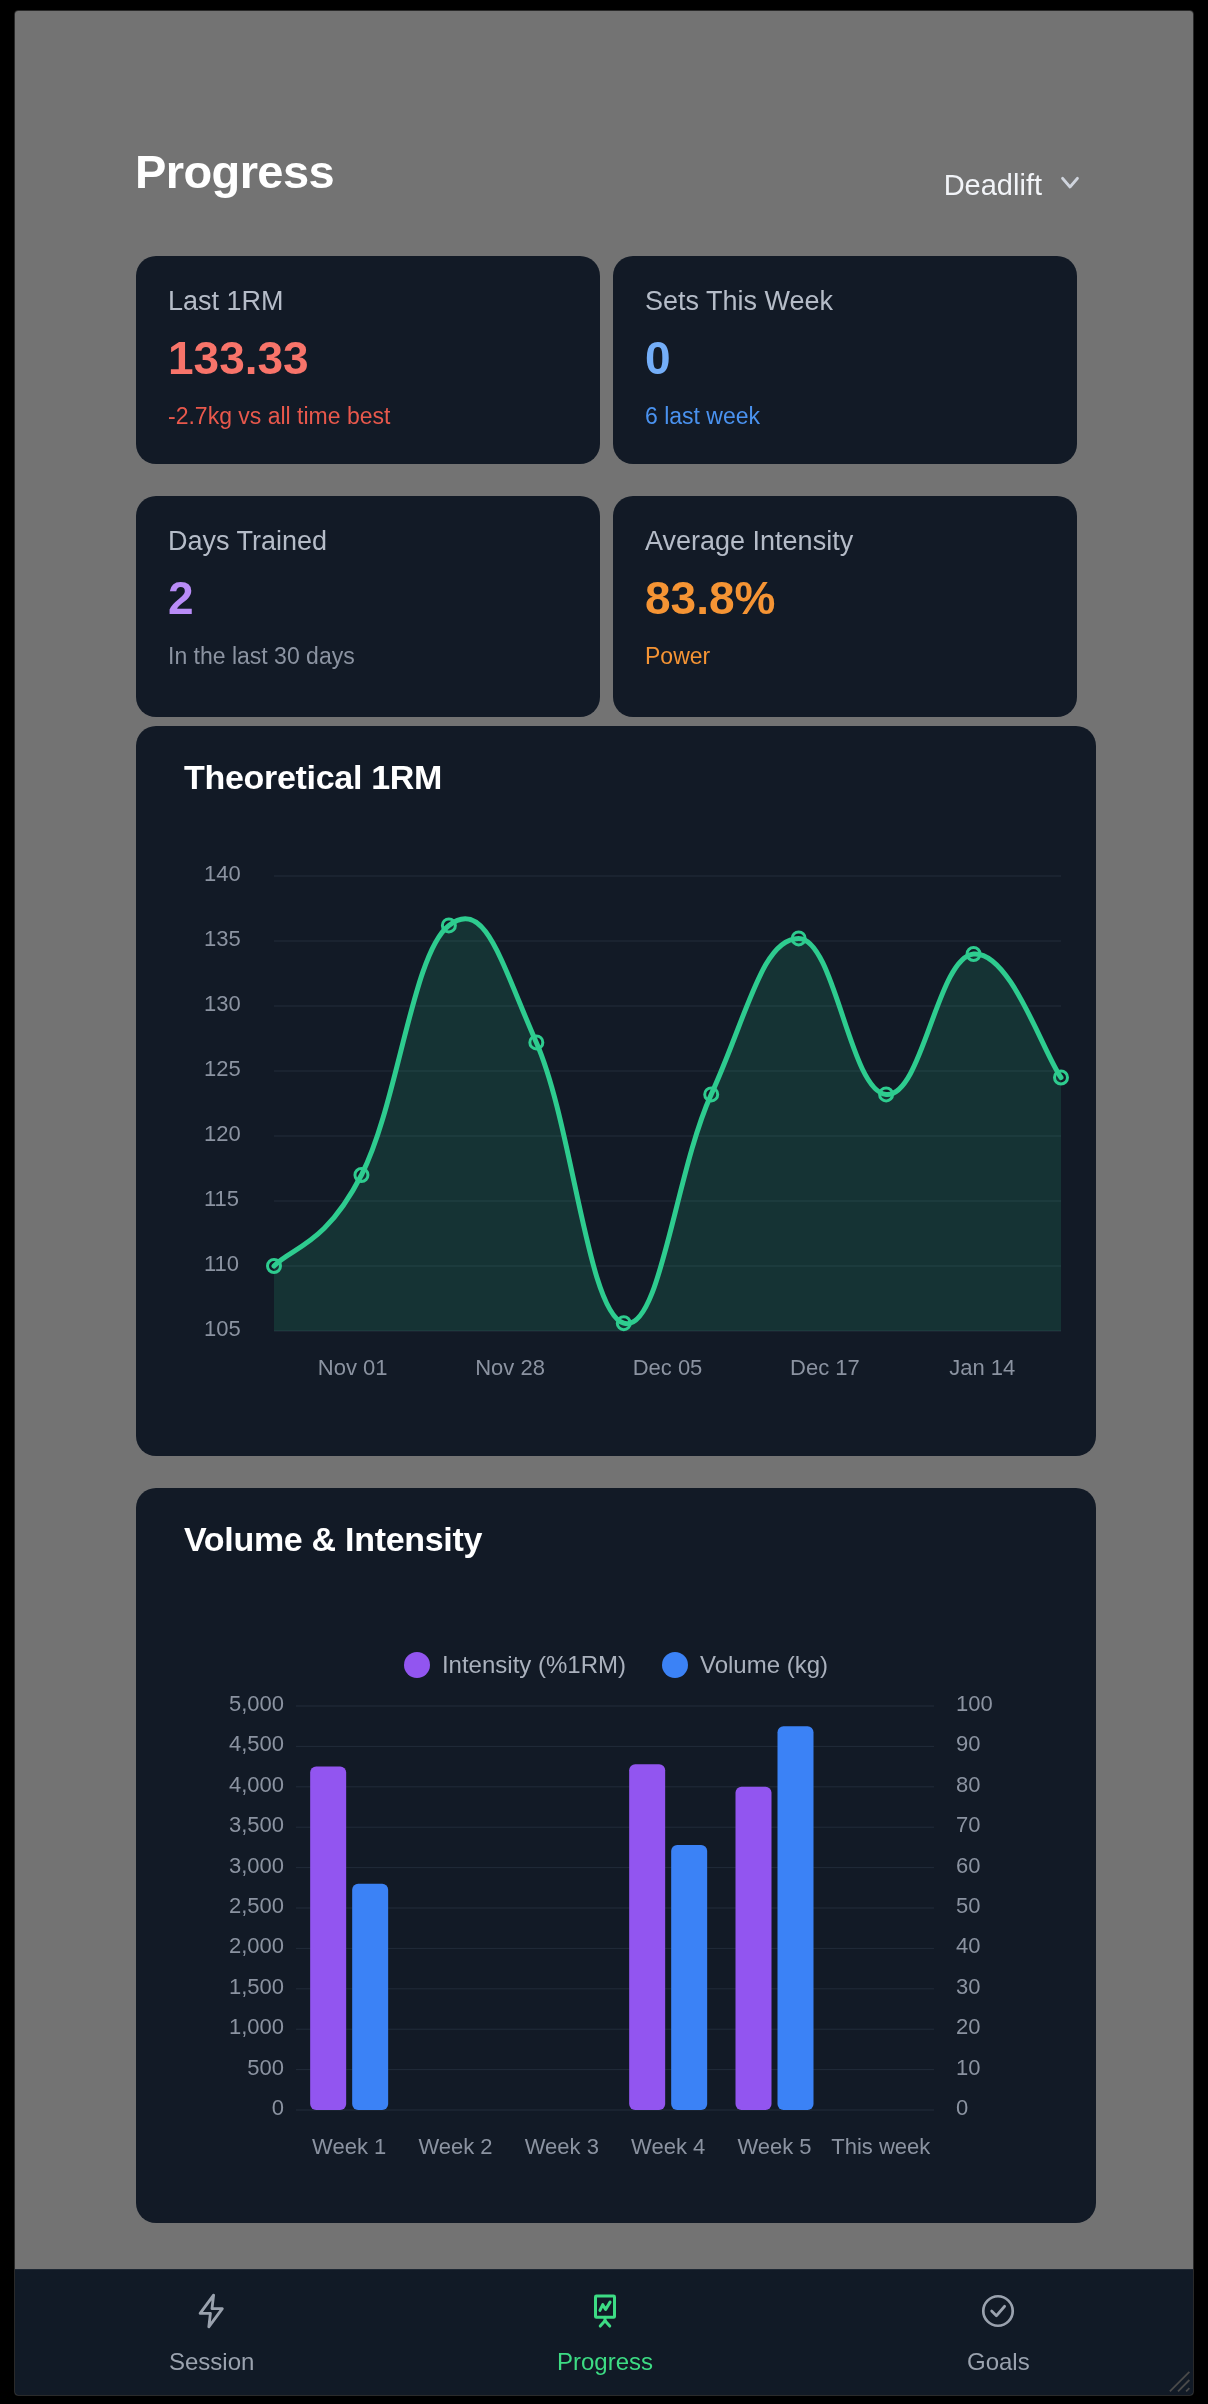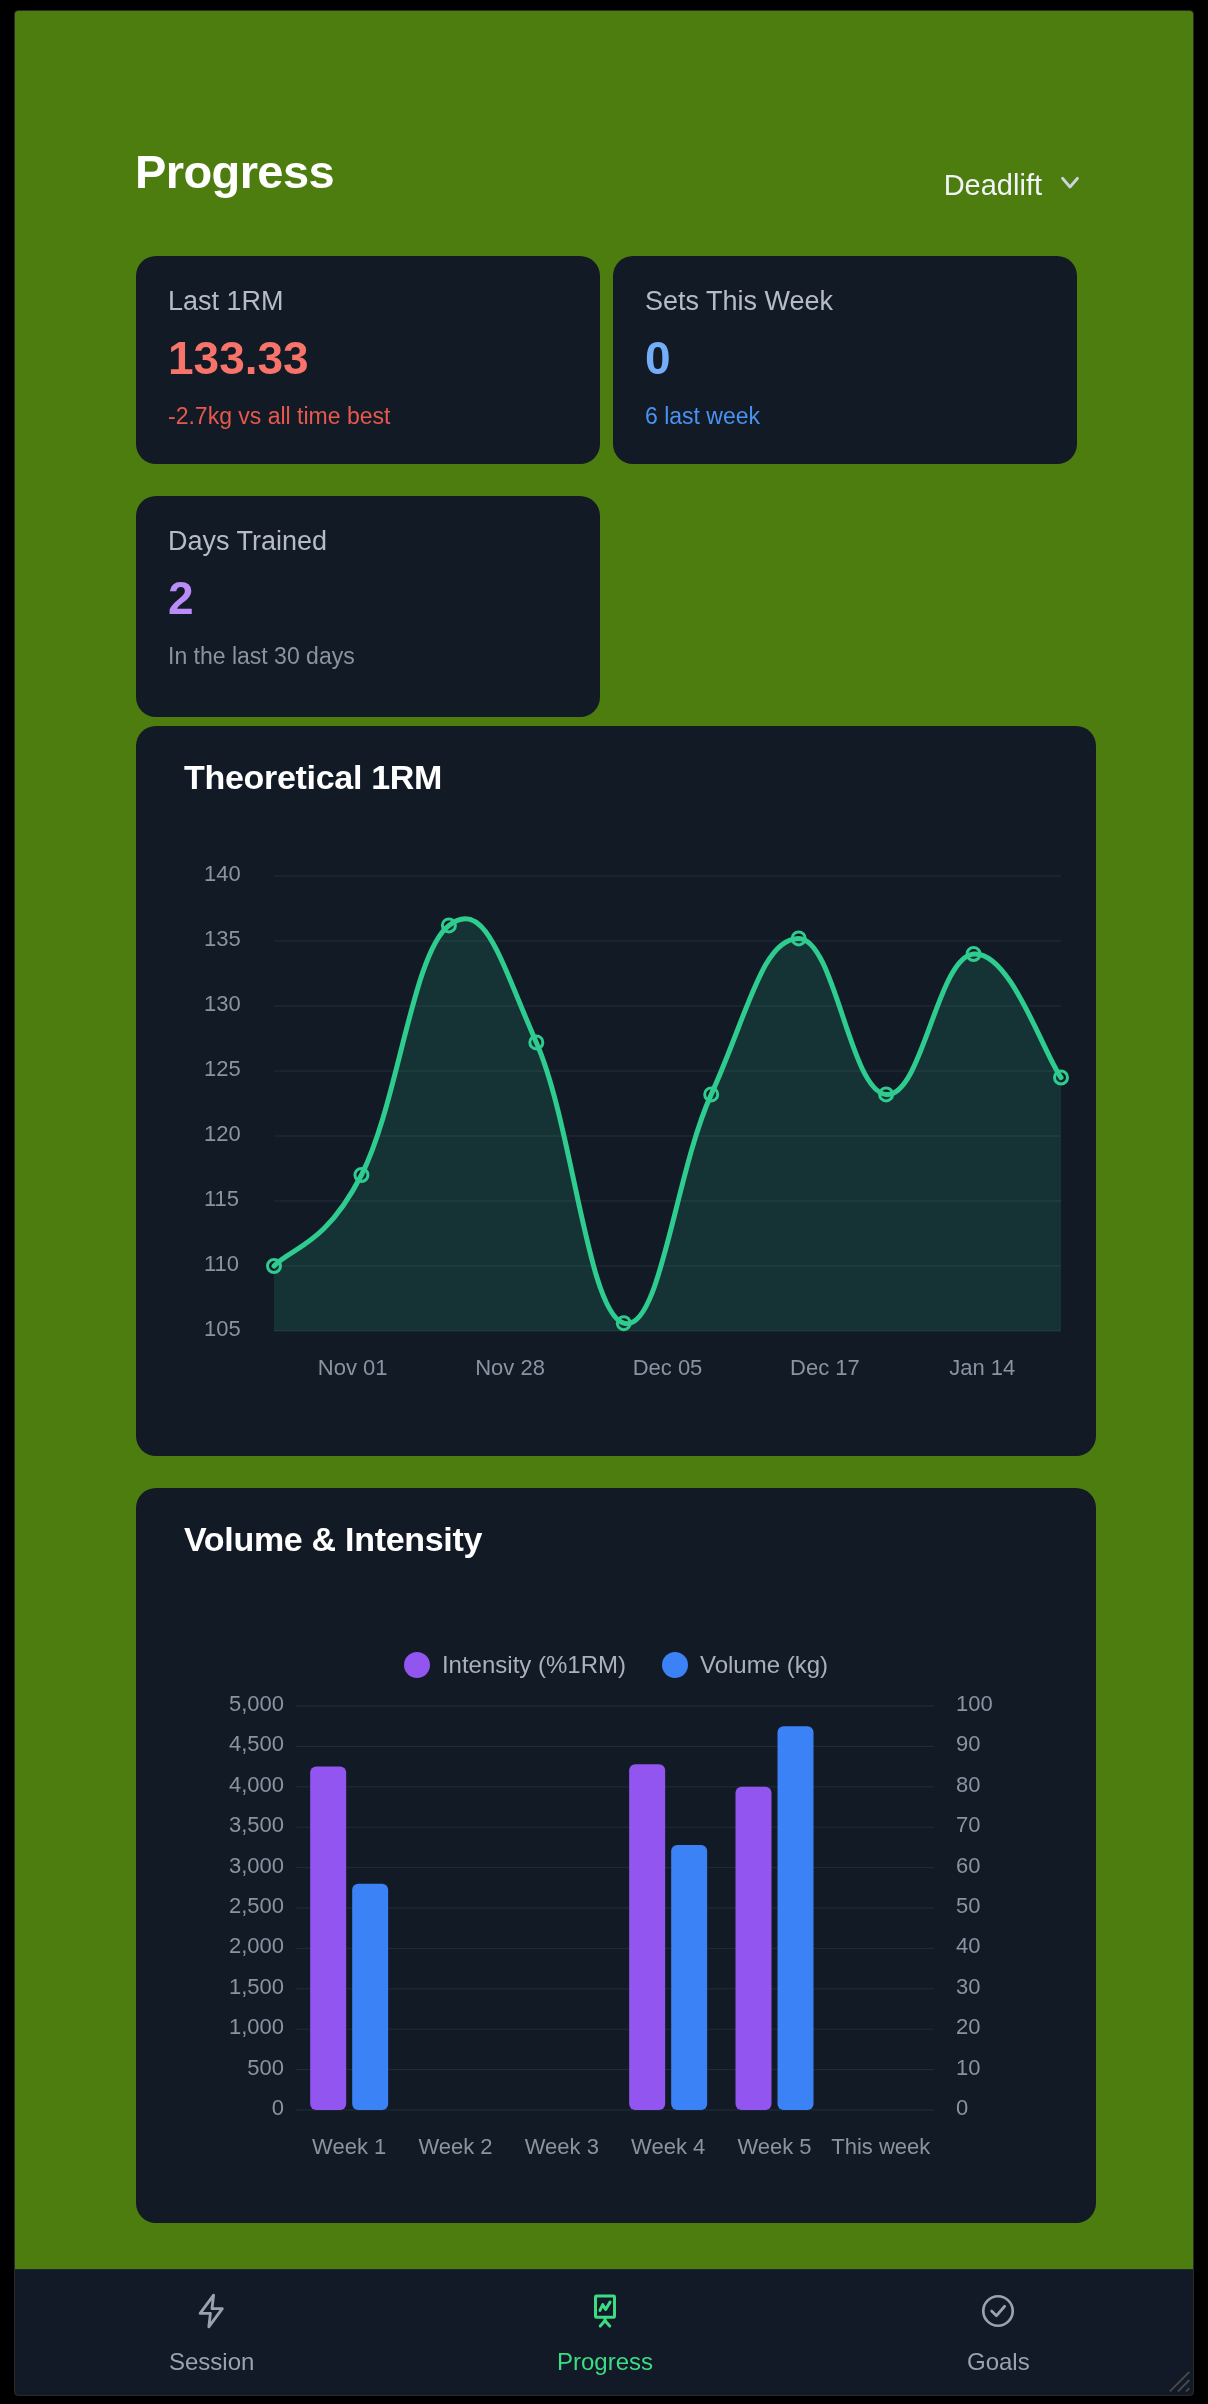--- a/index.html
+++ b/index.html
@@ -30,21 +30,21 @@
     border: 1px solid #2a2a2a;
     border-radius: 4px;
     overflow: hidden;
   }
 
   #content {
     position: absolute;
     left: 0; top: 0;
     width: 1180px;
     height: 2386px;
-    background: #4d7c0f;
+    background: #737373;
   }
 
   
   .header {
     position: absolute;
     left: 120px;
     top: 128px;
     width: 950px;
     height: 64px;
     display: flex;
@@ -208,20 +208,25 @@
           <div class="stat-value c-blue" style="color: rgb(116, 174, 248);">0</div>
           <div class="stat-sub c-blue-d" style="color: rgb(74, 146, 239);">6 last week</div>
         </div>
 
         <div class="stat-card tall">
           <div class="stat-label">Days Trained</div>
           <div class="stat-value c-purp" style="color: rgb(185, 140, 247);">2</div>
           <div class="stat-sub c-gray" style="color: rgb(139, 147, 161);">In the last 30 days</div>
         </div>
 
+        <div class="stat-card tall">
+          <div class="stat-label">Average Intensity</div>
+          <div class="stat-value c-orng" style="color: rgb(245, 148, 52);">83.8%</div>
+          <div class="stat-sub c-orng" style="color: rgb(245, 148, 52);">Power</div>
+        </div>
 
       </div>
 
       <div class="chart-card" id="card-line">
         <div class="chart-title">Theoretical 1RM</div>
         <div class="plot" id="line-plot"><div class="axis-lbl" style="left: 68px; top: 590px;">105</div><div class="axis-lbl" style="left: 68px; top: 525px;">110</div><div class="axis-lbl" style="left: 68px; top: 460px;">115</div><div class="axis-lbl" style="left: 68px; top: 395px;">120</div><div class="axis-lbl" style="left: 68px; top: 330px;">125</div><div class="axis-lbl" style="left: 68px; top: 265px;">130</div><div class="axis-lbl" style="left: 68px; top: 200px;">135</div><div class="axis-lbl" style="left: 68px; top: 135px;">140</div><svg width="960" height="730">
               <line x1="138" y1="605" x2="925" y2="605" stroke="#222c3a" stroke-width="1"></line>
               <line x1="138" y1="540" x2="925" y2="540" stroke="#222c3a" stroke-width="1"></line>
               <line x1="138" y1="475" x2="925" y2="475" stroke="#222c3a" stroke-width="1"></line>
               <line x1="138" y1="410" x2="925" y2="410" stroke="#222c3a" stroke-width="1"></line>

